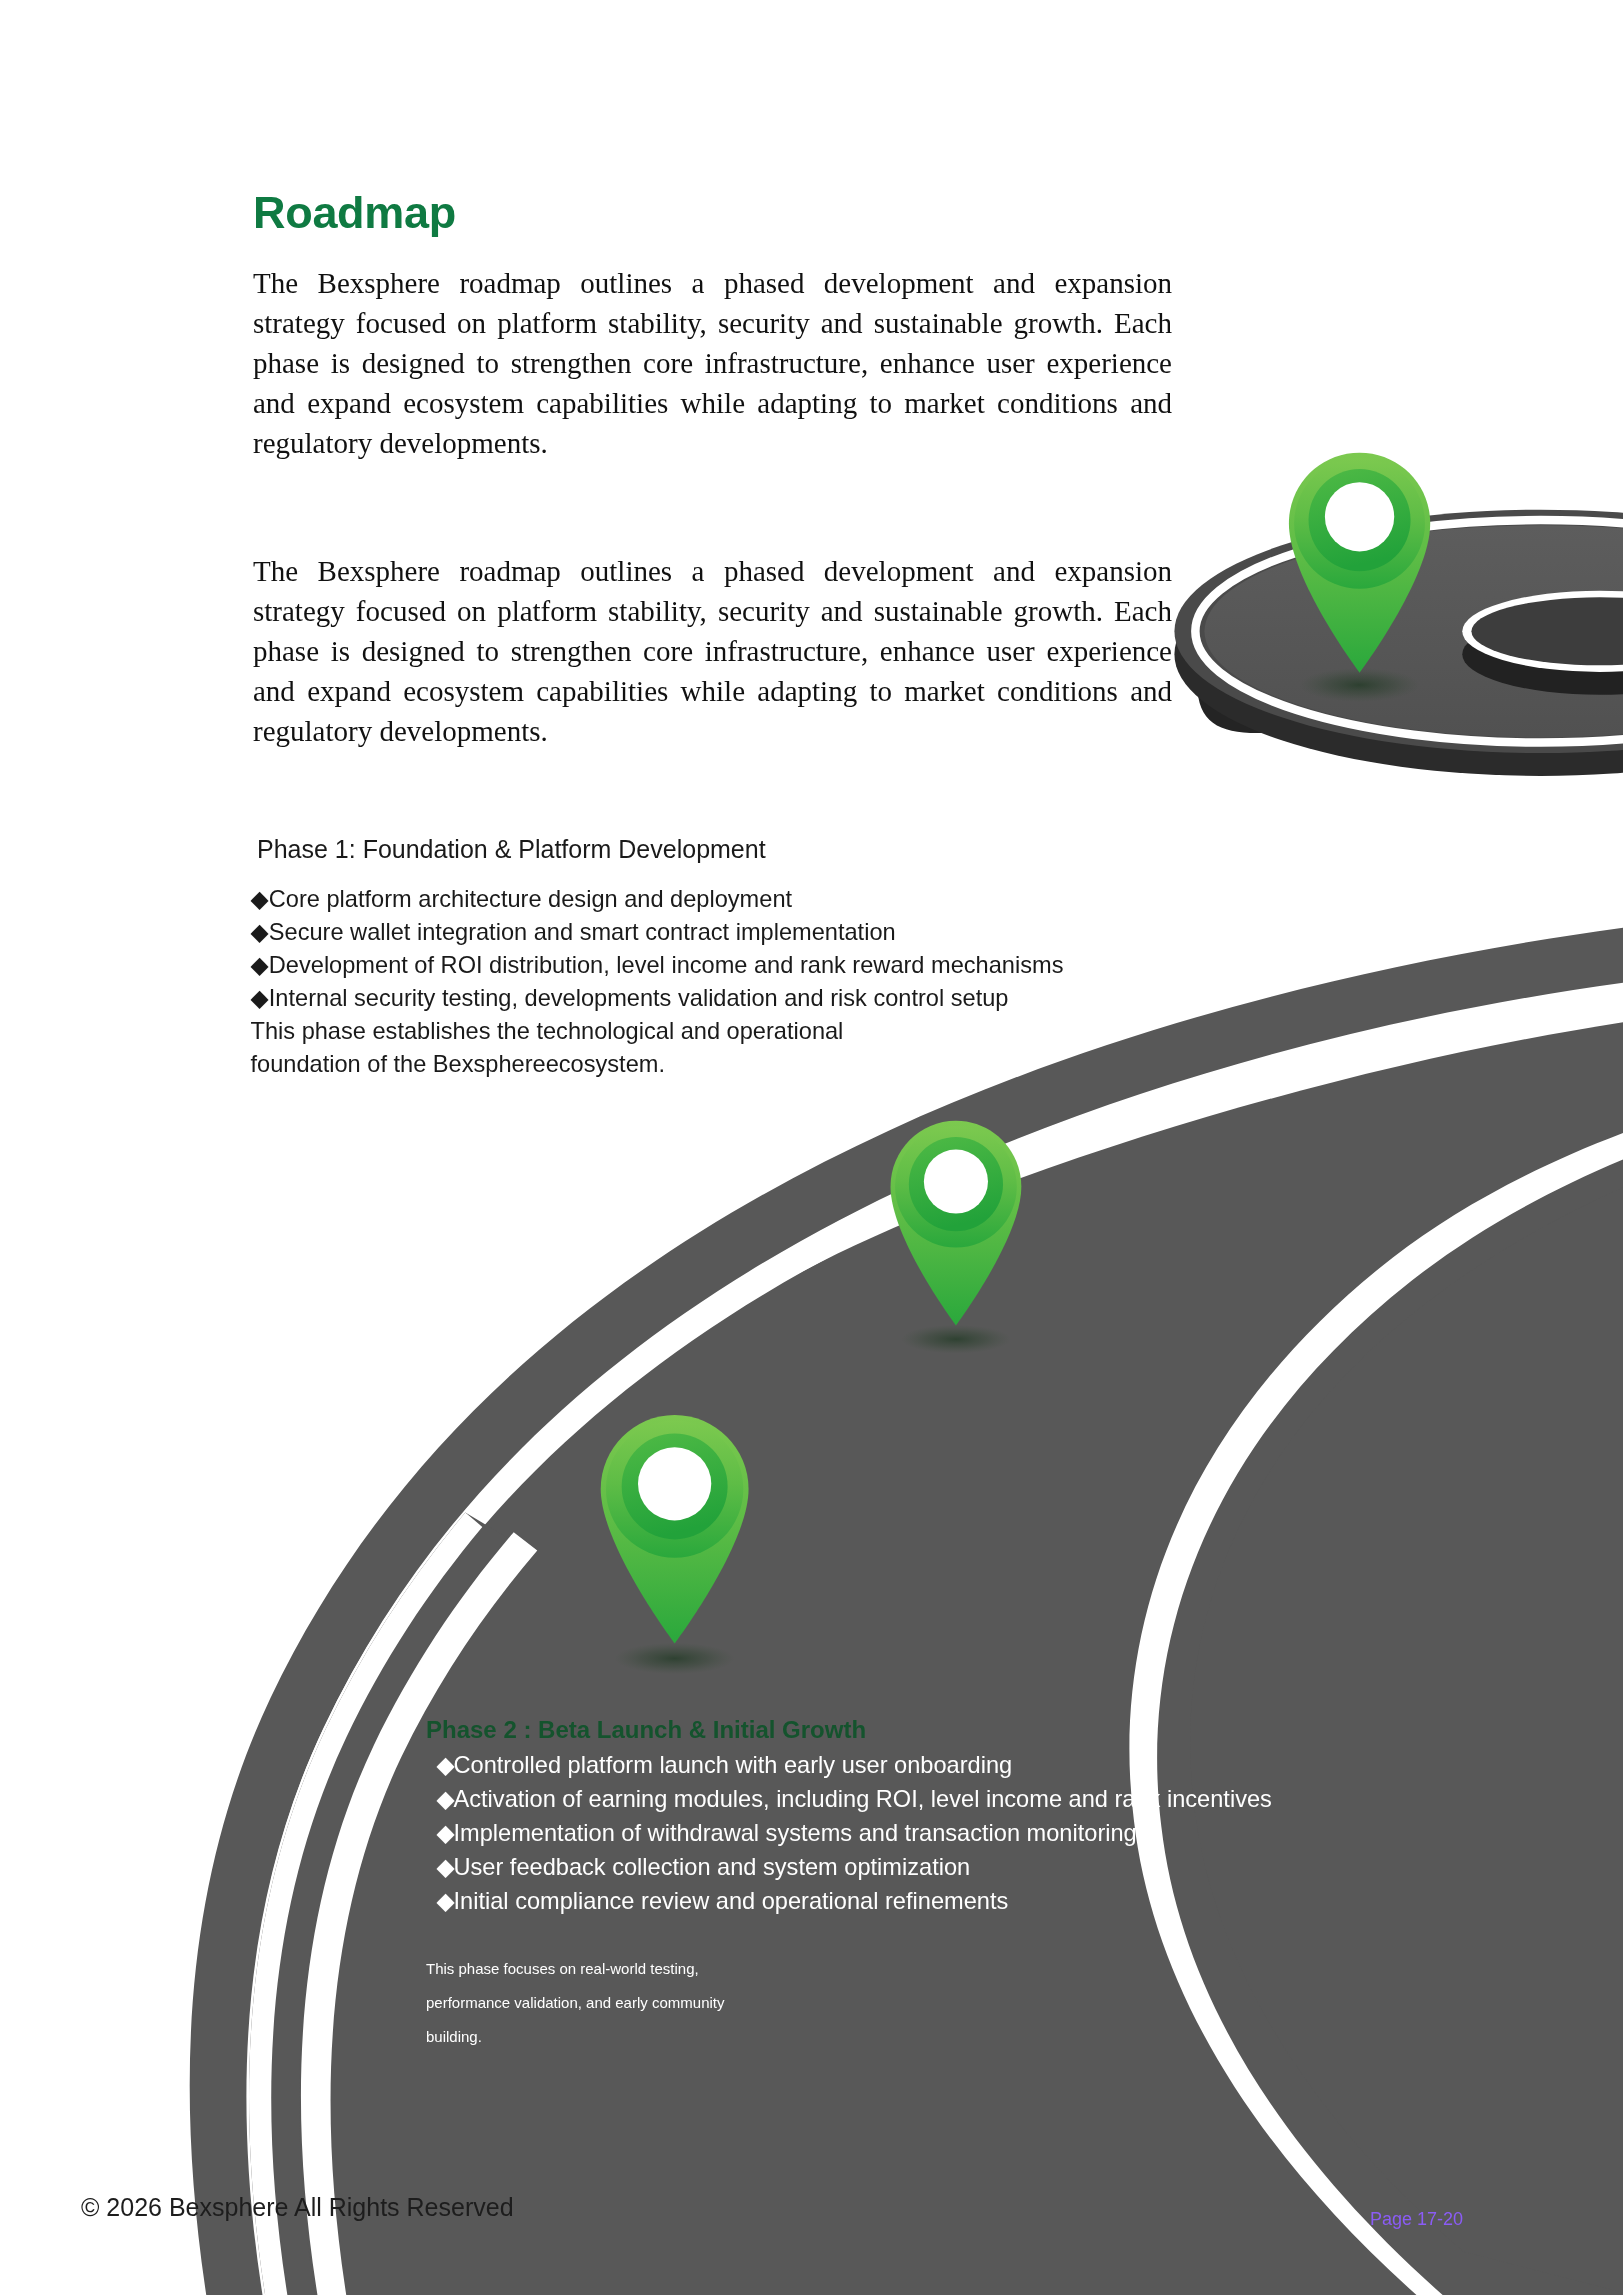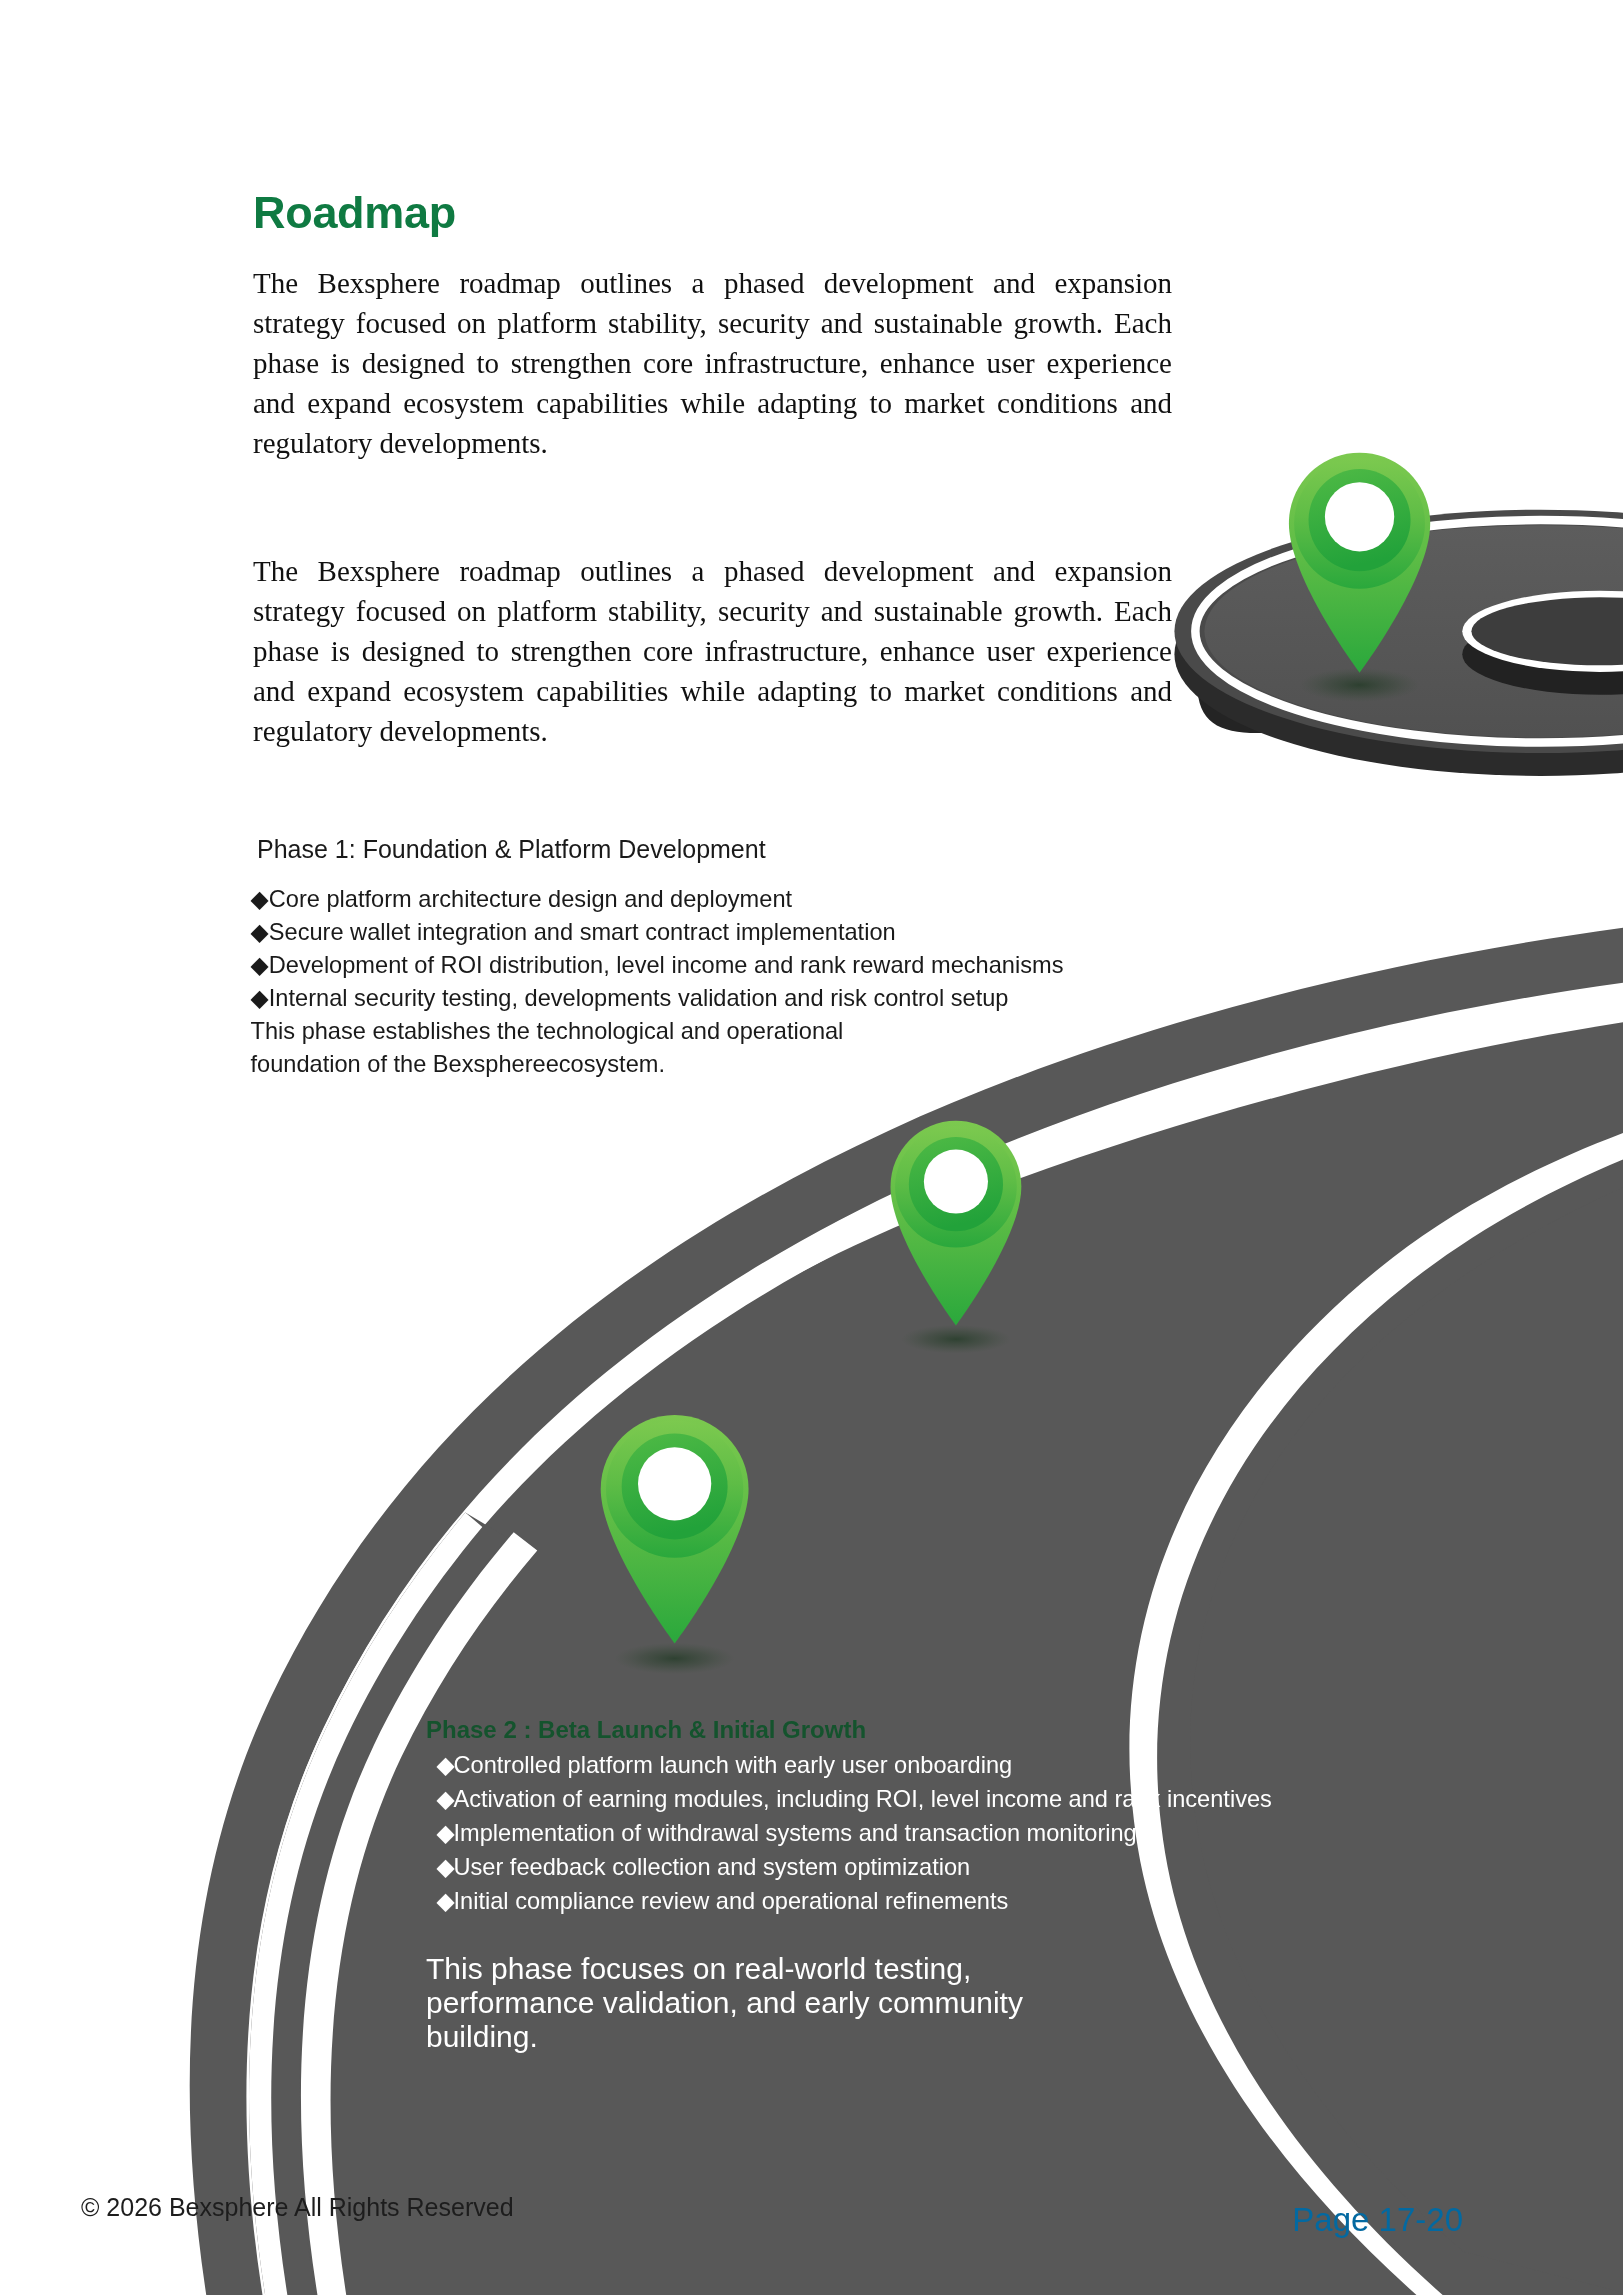--- a/index.html
+++ b/index.html
@@ -43,25 +43,25 @@
 
   #phase2-block{left:416px;top:1714px;width:955px;color:#ffffff;}
   #phase2-heading{font-size:24px;line-height:31px;font-weight:bold;color:#14532d;}
   #phase2-list{list-style:none;margin:0;padding:0;margin-top:2.6px;}
   #phase2-list li{
     font-size:23.6px;line-height:34px;color:#ffffff;white-space:nowrap;
     padding-left:10.5px;
   }
   #phase2-list li .bul{display:inline-block;width:17px;color:#ffffff;}
   #phase2-note{margin-top:34px;}
-  #phase2-note div{font-size:30px;line-height:34px;color:#ffffff;}
+  #phase2-note div{font-size:15px;line-height:34px;color:#ffffff;}
 
   #footer{position:absolute;left:0;top:2193px;width:1537px;height:39px;z-index:4;}
   #footer-copyright{position:absolute;left:71px;top:0;font-size:25px;color:#1d1d1d;}
-  #footer-page{position:absolute;right:84px;top:8px;font-size:33px;color:#0369a1;}
+  #footer-page{position:absolute;right:84px;top:16px;font-size:18px;color:#8b5cf6;}
 </style>
 </head>
 <body>
 
 <div id="page">
 
   <svg id="road-art" viewBox="0 0 2481 3508" preserveAspectRatio="none">
     <defs>
       <linearGradient id="pinGradOuter" x1="0" y1="0" x2="0" y2="1">
         <stop offset="0%" stop-color="#7cc94f"></stop>

